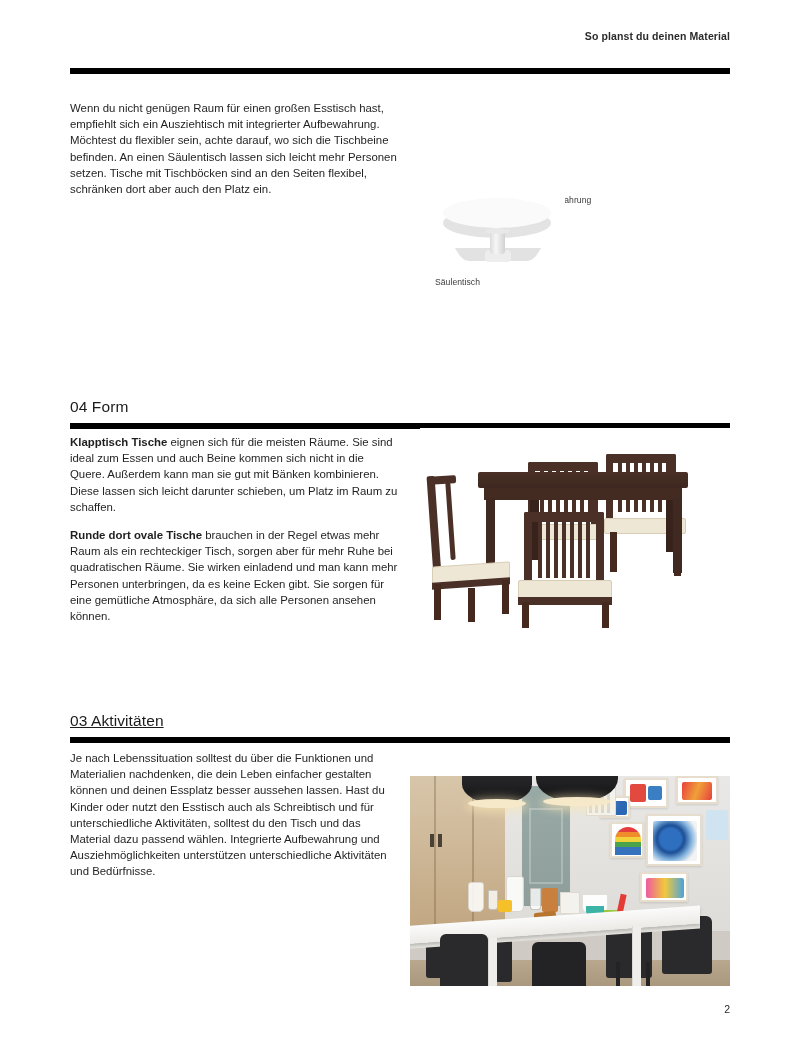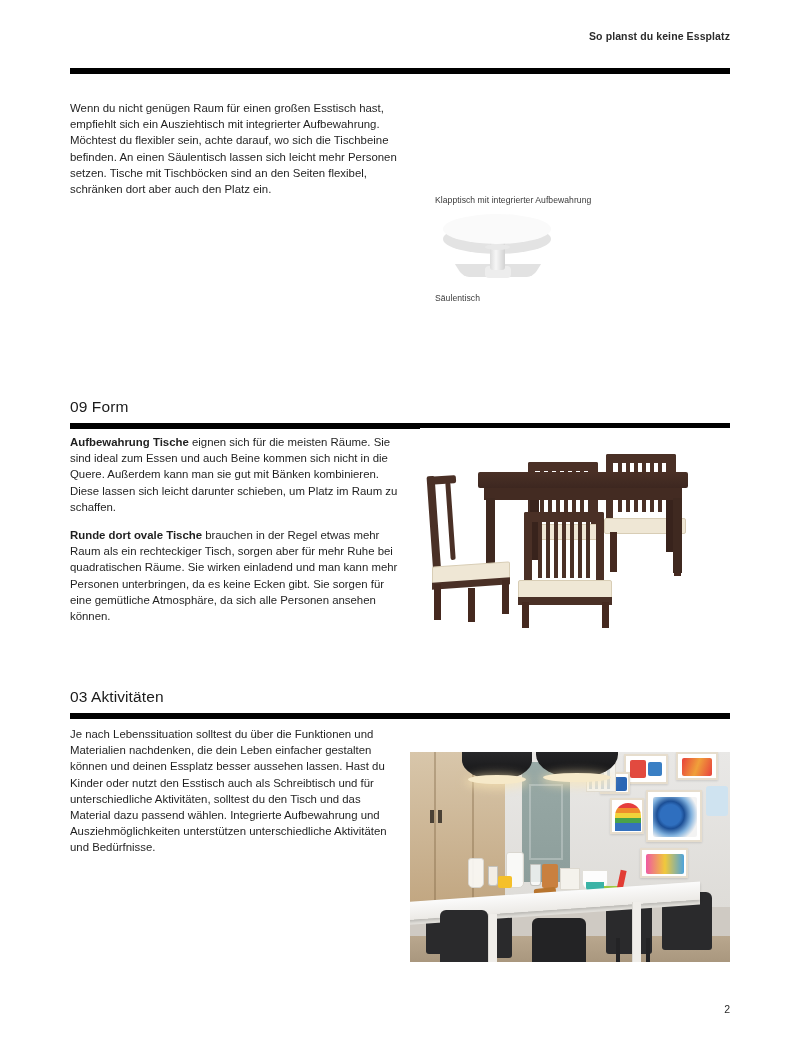--- a/index.html
+++ b/index.html
@@ -315,60 +315,60 @@
     right: 70px; bottom: 36px;
     font-size: 10.5px;
     color: #2b2b2b;
   }
 </style>
 </head>
 <body>
 
 <div class="page">
 
-  <div class="running-header">So planst du keine Essplatz</div>
+  <div class="running-header">So planst du deinen Material</div>
 
   <div class="section" style="top:68px;">
     <div class="rule"></div>
 
     <div class="text-col" style="top:32px;">
       <p>Wenn du nicht genügen Raum für einen großen Esstisch hast, empfiehlt sich ein Ausziehtisch mit integrierter Aufbewahrung. Möchtest du flexibler sein, achte darauf, wo sich die Tischbeine befinden. An einen Säulentisch lassen sich leicht mehr Personen setzen. Tische mit Tischböcken sind an den Seiten flexibel, schränken dort aber auch den Platz ein.</p>
     </div>
 
     <div class="fig-col" style="left:365px; top:30px;">
       <div class="photo" style="width:175px;height:92px;">
         
       </div>
       <div class="caption">Klapptisch mit integrierter Aufbewahrung</div>
     </div>
 
-    <div class="fig-col" style="left:365px; top:140px;">
+    <div class="fig-col" style="left:365px; top:124px;">
       <div class="photo" style="width:130px;height:80px;">
         <div class="fig-ped" style="position:absolute;left:0;top:0;" aria-hidden="true">
           <div class="ped-top-edge"></div>
           <div class="ped-footL"></div>
           <div class="ped-footR"></div>
           <div class="ped-footM"></div>
           <div class="ped-column"></div>
           <div class="ped-collar"></div>
           <div class="ped-top-face"></div>
         </div>
       </div>
       <div class="caption">Säulentisch</div>
     </div>
 
   </div>
 
   <div class="section" style="top:398px;">
-    <h2 class="section-title">09 Form</h2>
+    <h2 class="section-title">04 Form</h2>
     <div class="rule"></div>
 
     <div class="text-col" style="top:36px;">
       <p>
-        <span class="lead">Aufbewahrung Tische</span><span> eignen sich für die meisten Räume. Sie sind ideal zum Essen und auch Beine kommen sich nicht in die Quere. Außerdem kann man sie gut mit Bänken kombinieren. Diese lassen sich leicht darunter schieben, um Platz im Raum zu schaffen.</span>
+        <span class="lead">Klapptisch Tische</span><span> eignen sich für die meisten Räume. Sie sind ideal zum Essen und auch Beine kommen sich nicht in die Quere. Außerdem kann man sie gut mit Bänken kombinieren. Diese lassen sich leicht darunter schieben, um Platz im Raum zu schaffen.</span>
       </p>
       <p>
         <span class="lead">Runde dort ovale Tische</span><span> brauchen in der Regel etwas mehr Raum als ein rechteckiger Tisch, sorgen aber für mehr Ruhe bei quadratischen Räume. Sie wirken einladend und man kann mehr Personen unterbringen, da es keine Ecken gibt. Sie sorgen für eine gemütliche Atmosphäre, da sich alle Personen ansehen können.</span>
       </p>
     </div>
 
     <div class="fig-col" style="left:350px; top:30px;">
       <div class="photo" style="width:310px;height:200px;">
         <div class="fig-set" style="left:0;top:0;" aria-hidden="true">
 
@@ -438,21 +438,21 @@
             <div class="seat"></div>
             <div class="seatfront"></div>
             <div class="cleg f1"></div>
             <div class="cleg f2"></div>
           </div>
         </div>
       </div>
     </div>
   </div>
 
-  <div class="section" style="top:688px;">
+  <div class="section" style="top:712px;text-decoration:underline;">
     <h2 class="section-title">03 Aktivitäten</h2>
     <div class="rule"></div>
 
     <div class="text-col" style="top:38px;">
       <p>Je nach Lebenssituation solltest du über die Funktionen und Materialien nachdenken, die dein Leben einfacher gestalten können und deinen Essplatz besser aussehen lassen. Hast du Kinder oder nutzt den Esstisch auch als Schreibtisch und für unterschiedliche Aktivitäten, solltest du den Tisch und das Material dazu passend wählen. Integrierte Aufbewahrung und Ausziehmöglichkeiten unterstützen unterschiedliche Aktivitäten und Bedürfnisse.</p>
     </div>
 
     <div class="fig-col" style="left:340px; top:64px;">
       <div class="room-photo" style="position:relative;left:0;top:0;">
         <div class="rp-wallL"></div>

